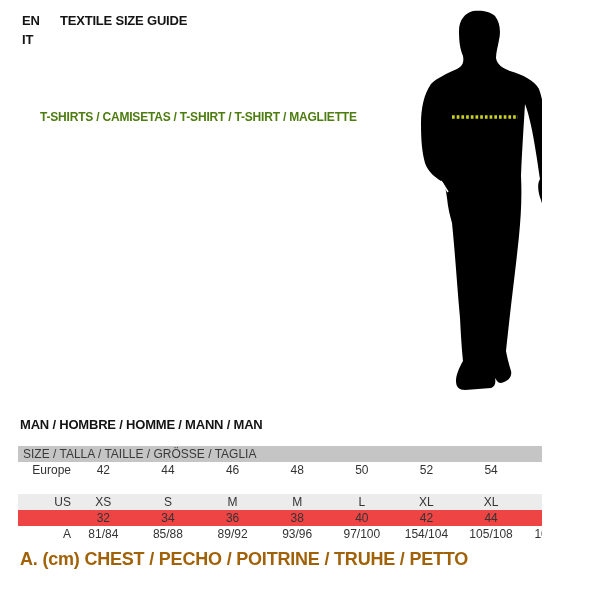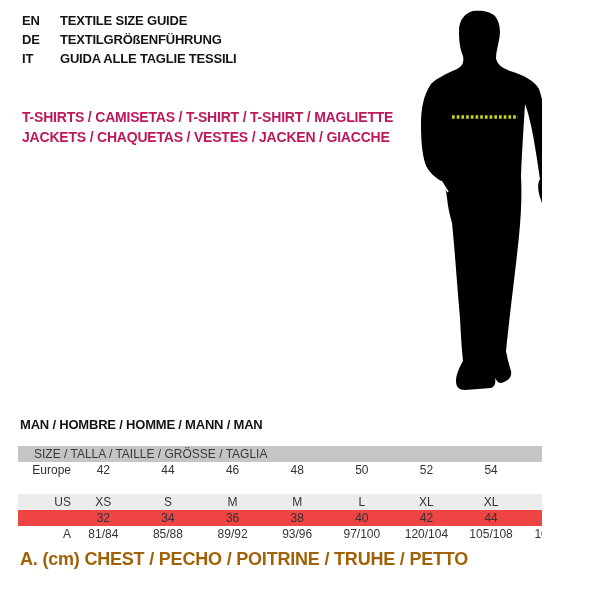--- a/index.html
+++ b/index.html
@@ -29,27 +29,27 @@
     line-height: 19px;
     font-weight: 700;
     font-size: 13px;
     letter-spacing: -0.2px;
     color: #141414;
   }
   .lang-code { width: 38px; }
   
   .products {
     position: absolute;
-    left: 22px;
+    left: 40px;
     top: 108px;
     font-weight: 700;
-    font-size: 14px;
+    font-size: 12px;
     letter-spacing: -0.2px;
     line-height: 19.5px;
-    color: #be185d;
+    color: #4d7c0f;
   }
   
   .figure {
     position: absolute;
     left: 395px;
     top: 0;
     width: 205px;
     height: 400px;
   }
   .figure svg { display: block; width: 205px; height: 400px; }
@@ -76,21 +76,21 @@
     position: absolute;
     left: 18px;
     top: 446px;
     width: 570px;
     font-size: 12px;
     color: #333;
   }
   .t-header {
     height: 16px;
     line-height: 16px;
-    padding-left: 16px;
+    padding-left: 5px;
     font-size: 12px;
     color: #3a3a3a;
   }
   .size-row {
     display: flex;
     height: 16px;
     line-height: 16px;
   }
   .row-label {
     width: 50px;
@@ -117,32 +117,26 @@
 <body>
 
 <div class="canvas" style="background: rgb(255, 255, 255);">
 
   <div class="lang-block" id="langList">
       <div class="lang-row">
         <span class="lang-code">EN</span>
         <span class="lang-label">TEXTILE SIZE GUIDE</span>
       </div>
       <div class="lang-row">
-        <span class="lang-code">DE</span>
-        <span class="lang-label">TEXTILGRÖßENFÜHRUNG</span>
-      </div>
-      <div class="lang-row">
         <span class="lang-code">IT</span>
-        <span class="lang-label">GUIDA ALLE TAGLIE TESSILI</span>
       </div>
     </div>
 
   <div class="products">
     <div>T-SHIRTS / CAMISETAS / T-SHIRT / T-SHIRT / MAGLIETTE</div>
-    <div>JACKETS / CHAQUETAS / VESTES / JACKEN / GIACCHE</div>
   </div>
 
   <div class="figure">
     <svg viewBox="0 0 205 400" xmlns="http://www.w3.org/2000/svg">
       <path fill="#000000" d="M 78 11
            C 70 13 64 20 64 31
            C 64 41 65 49 68 56
            C 69 62 68 66 62 69
            C 51 74 42 78 36 84
            C 29 94 26 108 26 124
@@ -221,21 +215,21 @@
           <span class="size-cell">44</span>
           <span class="size-cell">46</span>
         </div>
         <div class="size-row">
           <span class="row-label">A</span>
           <span class="size-cell">81/84</span>
           <span class="size-cell">85/88</span>
           <span class="size-cell">89/92</span>
           <span class="size-cell">93/96</span>
           <span class="size-cell">97/100</span>
-          <span class="size-cell">120/104</span>
+          <span class="size-cell">154/104</span>
           <span class="size-cell">105/108</span>
           <span class="size-cell">109/112</span>
         </div>
       </div>
   </div>
 
   <div class="footnote">A. (cm) CHEST / PECHO / POITRINE / TRUHE / PETTO</div>
 
 </div>
 

